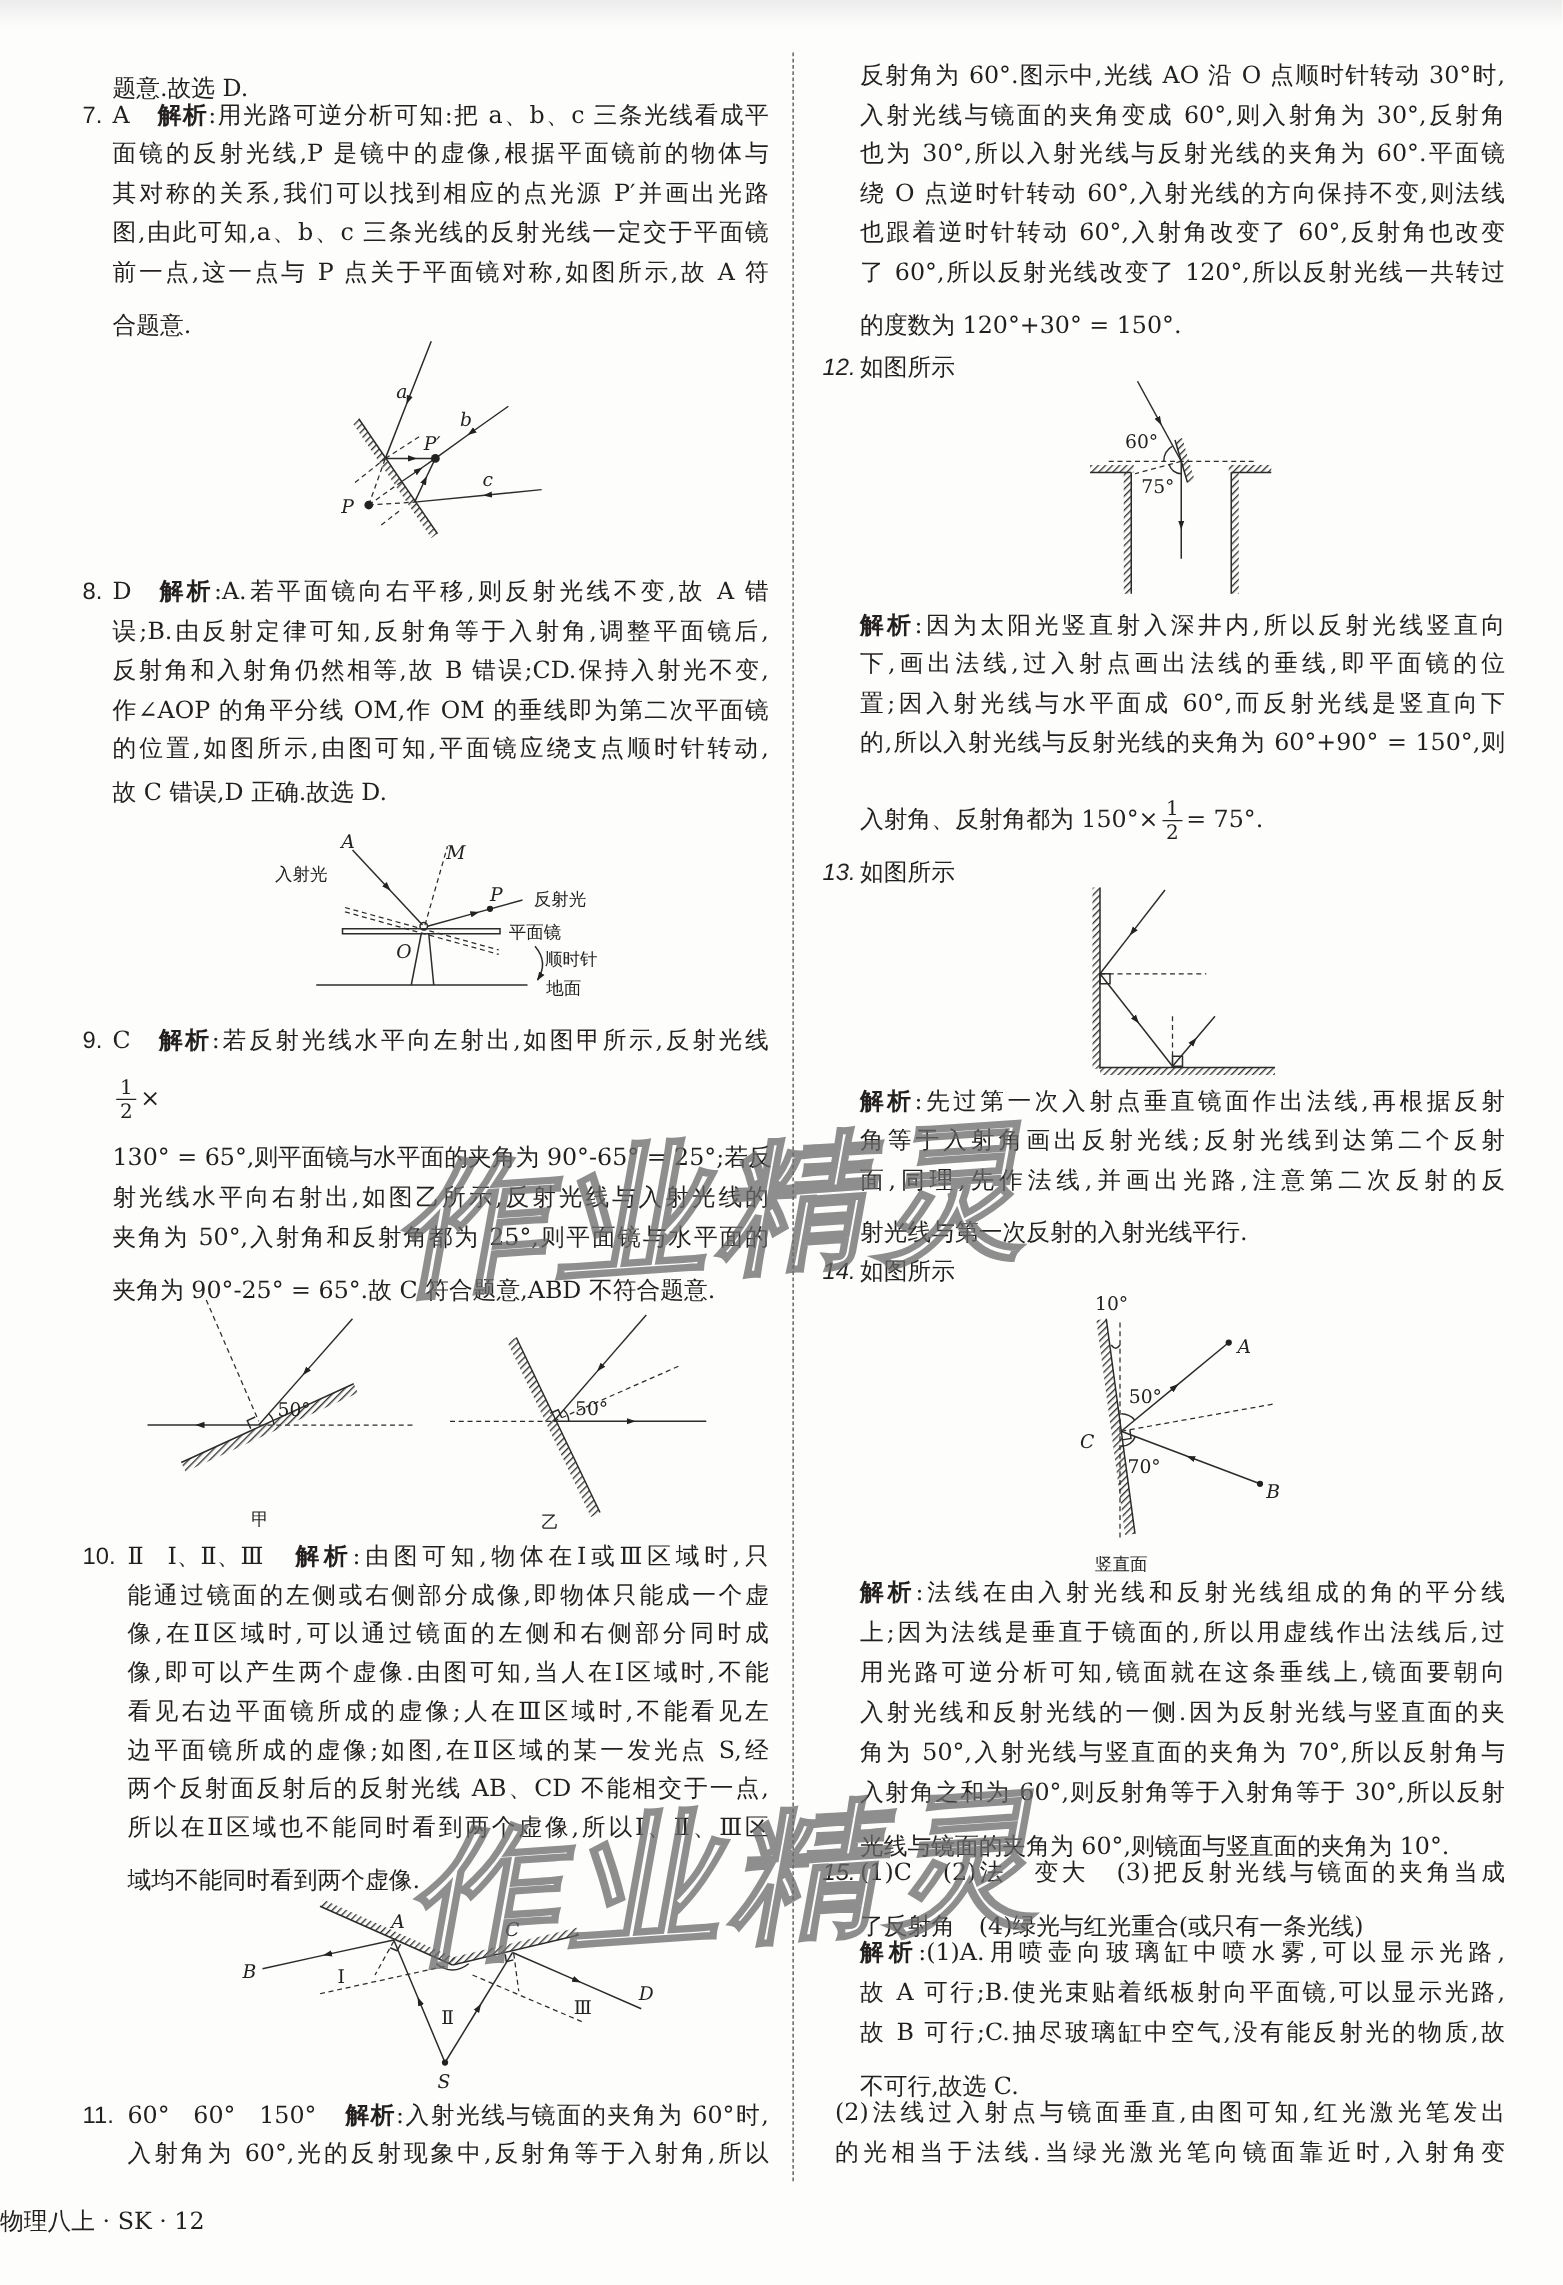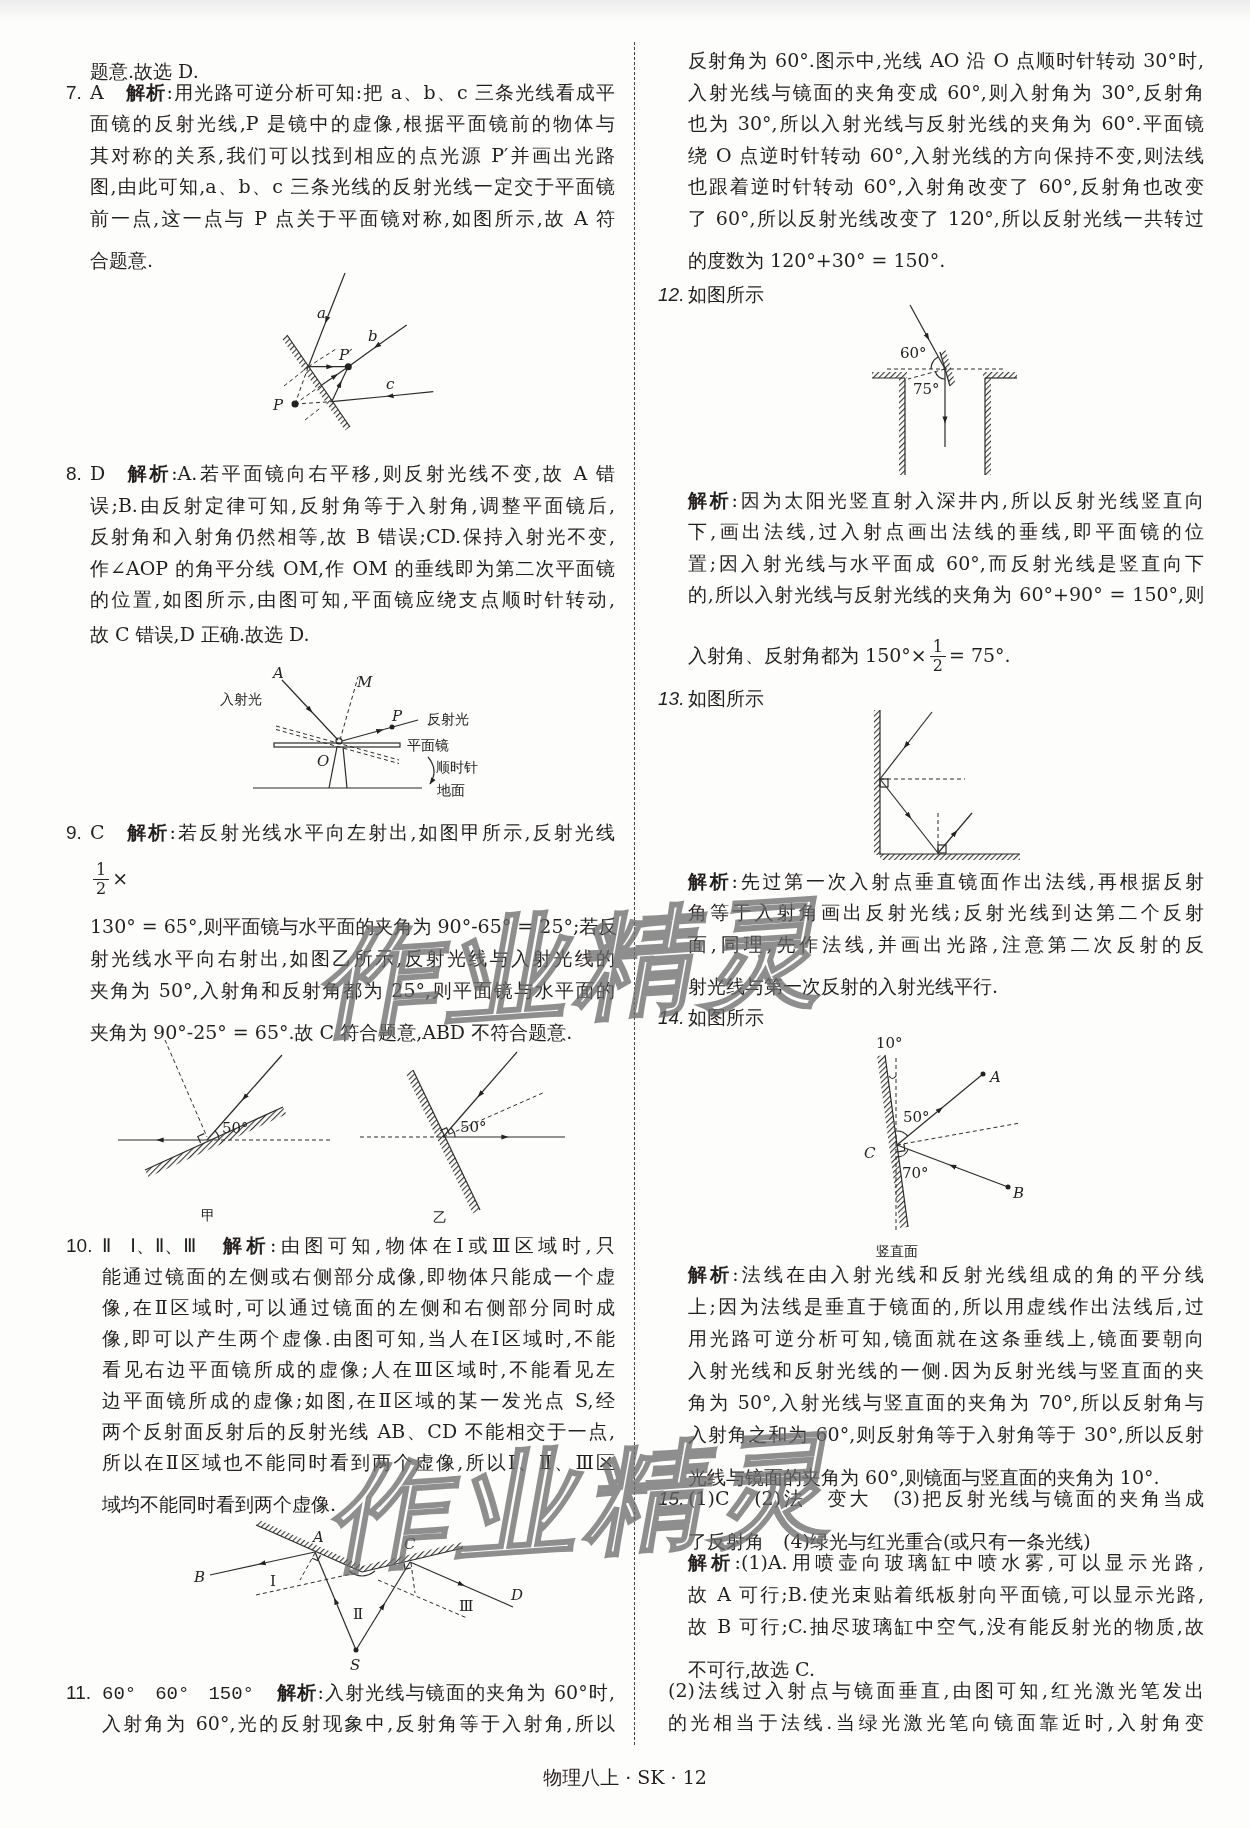--- a/index.html
+++ b/index.html
@@ -7,27 +7,27 @@
        font-family:"DejaVu Serif","Liberation Serif",serif;color:#231f1f;}
   .scan-top{position:absolute;left:0;top:0;width:1250px;height:22px;
        background:linear-gradient(#ececec,rgba(253,253,252,0));}
   .divider{position:absolute;left:634px;top:42px;height:1703px;width:0;border-left:1.5px dashed #444;}
   .ln{position:absolute;height:30px;line-height:30px;font-size:19px;white-space:nowrap;
       text-align:justify;text-align-last:justify;text-justify:inter-character;}
   .ln.last{text-align:left;text-align-last:left;margin-top:11px;}
   .num{display:inline-block;font-family:"Liberation Sans",sans-serif;font-size:19px;text-align:left;text-align-last:left;}
   .n2{width:24px;} .n3{width:36px;} .nr{width:30px;font-style:italic;}
   .ans{display:inline-block;text-align:left;text-align-last:left;}
-  .a1{width:35px;} .a2{margin-right:22px;font-family:Liberation Mono, monospace;}
+  .a1{width:35px;} .a2{margin-right:22px;}
   .kw{font-family:"DejaVu Sans","Liberation Sans",sans-serif;font-weight:bold;}
   .frac{display:inline-block;vertical-align:middle;text-align:center;text-align-last:center;
         font-size:16px;line-height:16px;margin:0 3px;}
   .frac .fn{display:block;border-bottom:1px solid #222;padding:0 3px 1px;}
   .frac .fd{display:block;padding-top:1px;}
-  .footer{position:absolute;top:1762px;left:0;width:1250px;text-align:center;font-size:19px;line-height:30px;}
+  .footer{position:absolute;top:1762px;left:0;width:1250px;text-align:left;font-size:19px;line-height:30px;}
   .wm{position:absolute;font-size:118px;line-height:130px;letter-spacing:8px;color:transparent;
       -webkit-text-stroke:2.2px #6a6a6a;font-family:"DejaVu Sans",sans-serif;font-weight:bold;
       transform:skewX(-14deg) rotate(-4deg);opacity:.75;pointer-events:none;white-space:nowrap;}
   svg.figs{position:absolute;left:0;top:0;}
   .s{stroke:#2b2b2b;stroke-width:1.2;fill:none;}
   .d{stroke:#2b2b2b;stroke-width:1;stroke-dasharray:4 3;fill:none;}
   .lbl{font-family:"DejaVu Serif","Liberation Serif",serif;font-size:15px;fill:#222;}
   .it{font-style:italic;}
   .cj{font-size:14px;}
 </style>

